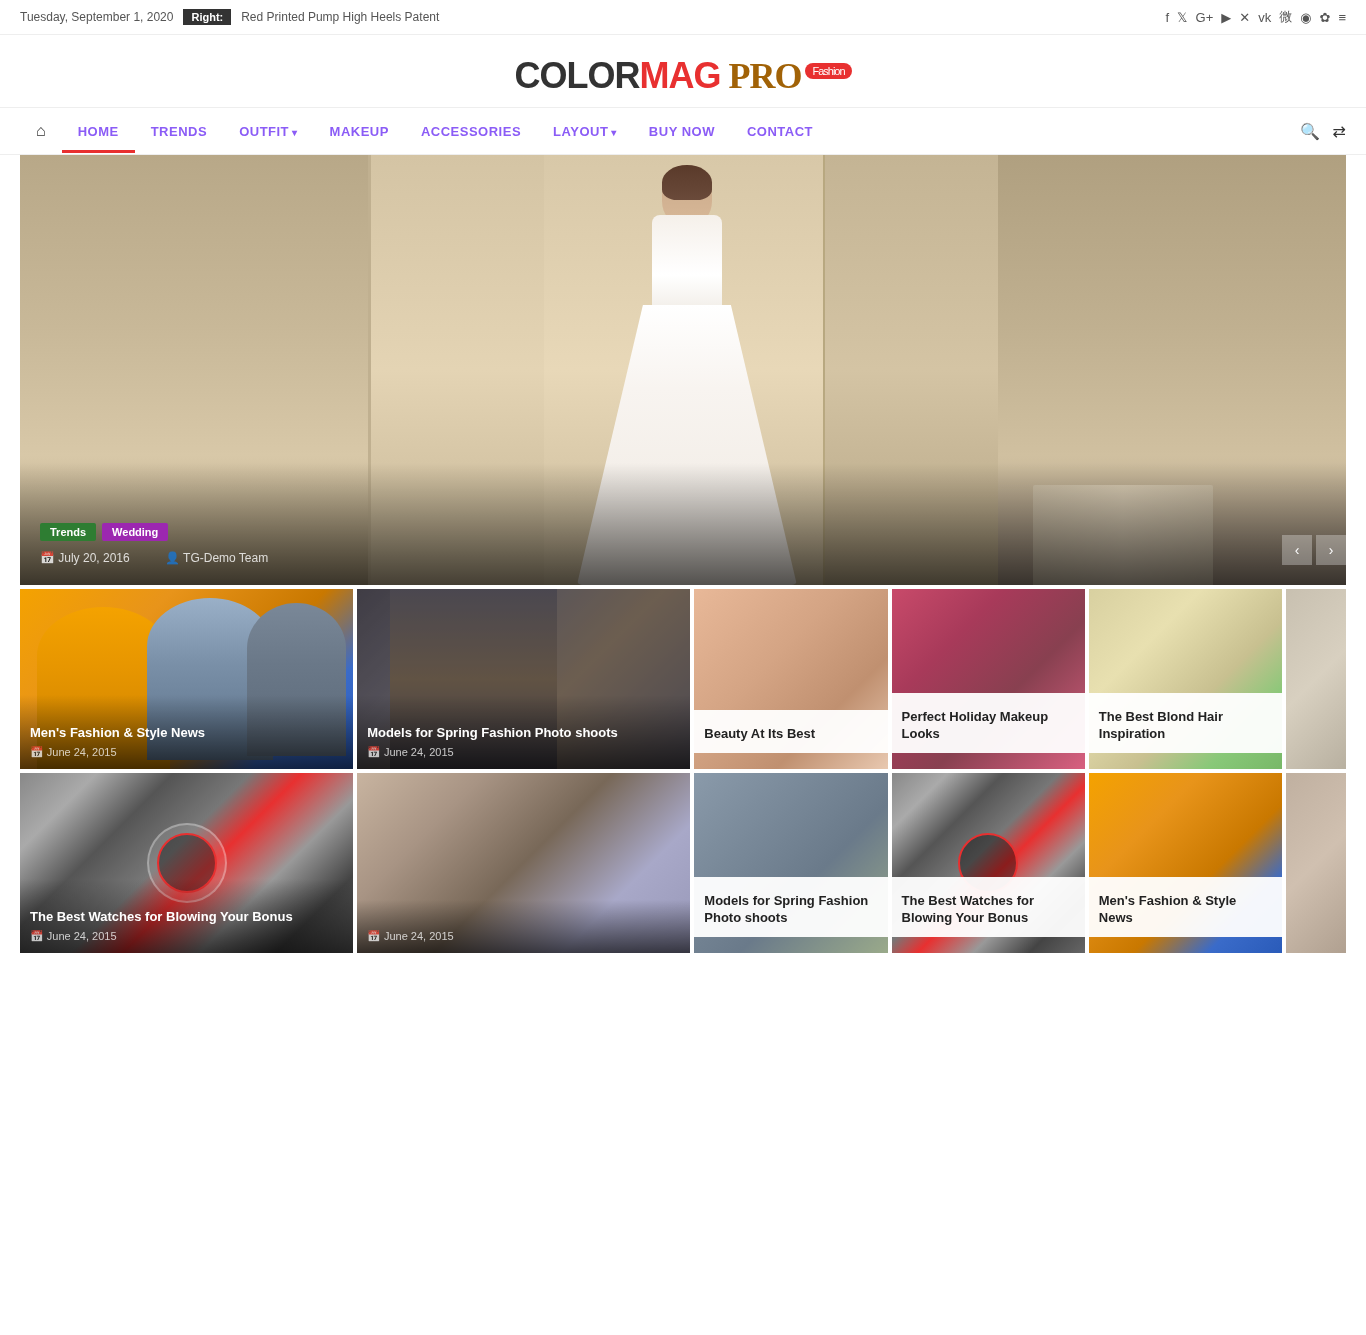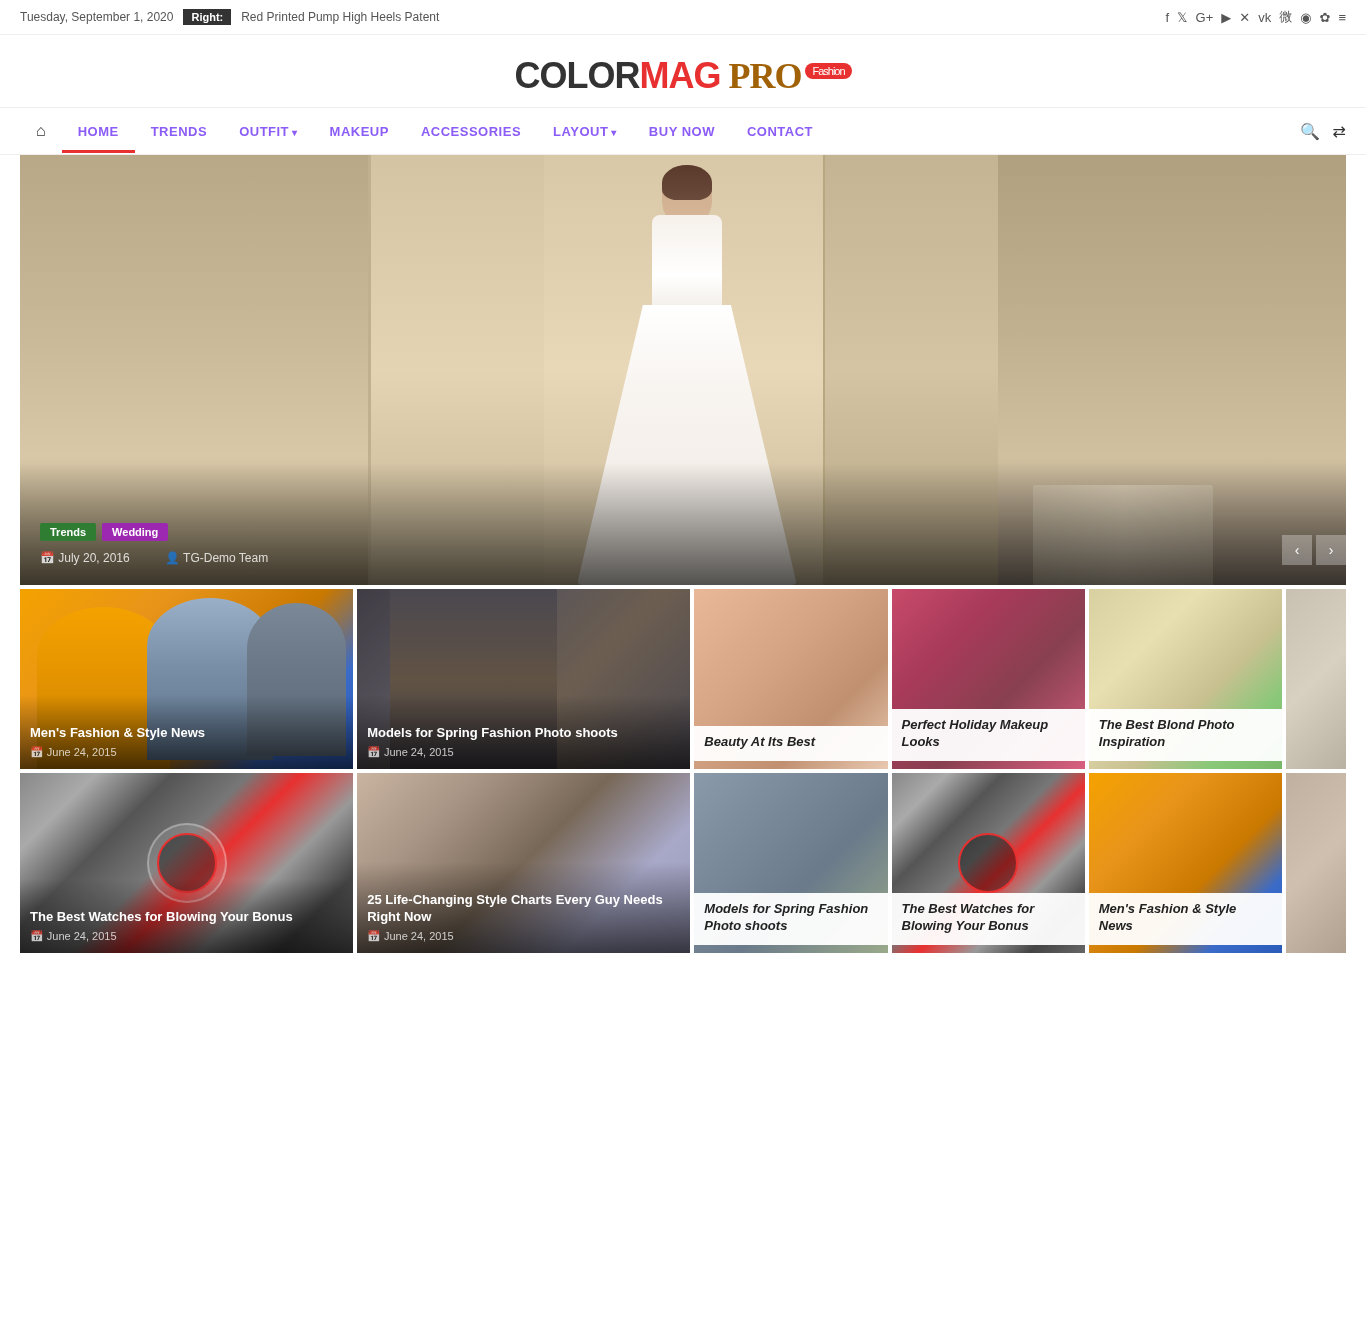--- a/index.html
+++ b/index.html
@@ -110,24 +110,23 @@
       background: linear-gradient(135deg, #4a4a5a 0%, #6a6a7a 30%, #8a7a6a 60%, #5a5a6a 100%);
       height: 180px; width: 100%;
     }
 
     .card-overlay {
       position: absolute; bottom: 0; left: 0; right: 0;
       background: linear-gradient(transparent, rgba(0,0,0,0.65));
       padding: 30px 10px 10px;
     }
     .card-overlay-light {
-      position: absolute; bottom: 8px; left: 0; right: 0;
-      padding: 8px 10px 6px;
+      position: absolute; bottom: 16px; left: 0; right: 0;
+      padding: 16px 10px 6px;
       background: rgba(255,255,255,0.95);
-      font-style: italic;
     }
     .card-title-overlay {
       font-size: 13px; font-weight: bold; color: #fff; margin-bottom: 4px;
       line-height: 1.3;
     }
     .card-title-light {
       font-size: 13px; font-weight: bold; color: #222; margin-bottom: 4px;
       line-height: 1.3;
     }
     .card-date { font-size: 11px; color: rgba(255,255,255,0.75); }
@@ -263,21 +262,21 @@
     <div class="grid-card">
       <div style="height:180px;background:linear-gradient(135deg,#c84a6a 0%,#a83a5a 30%,#884050 60%,#d86080 100%);"></div>
       <div class="card-overlay-light">
         <div class="card-title-light">Perfect Holiday Makeup Looks</div>
       </div>
     </div>
 
     <div class="grid-card">
       <div style="height:180px;background:linear-gradient(135deg,#d8d0a0 0%,#e8e0b0 30%,#c8c090 60%,#88c878 80%,#78b868 100%);"></div>
       <div class="card-overlay-light">
-        <div class="card-title-light">The Best Blond Photo Inspiration</div>
+        <div class="card-title-light">The Best Blond Hair Inspiration</div>
       </div>
     </div>
 
     <div class="grid-card">
       <div style="height:180px;background:linear-gradient(135deg,#c8c0b0 0%,#d8d0c0 50%,#b8b0a0 100%);"></div>
     </div>
   </div>
 
   <div style="display:grid;grid-template-columns:1fr 1fr 0.58fr 0.58fr 0.58fr 0.18fr;gap:4px;">
 
@@ -288,21 +287,20 @@
       </div>
       <div class="card-overlay">
         <div class="card-title-overlay">The Best Watches for Blowing Your Bonus</div>
         <div class="card-date">📅 <span>June 24, 2015</span></div>
       </div>
     </div>
 
     <div class="grid-card">
       <div style="height:180px;background:linear-gradient(135deg,#c8b4a0 0%,#a89484 25%,#786858 50%,#a8a8c8 75%,#9898b8 100%);"></div>
       <div class="card-overlay">
-        <div class="card-title-overlay">25 Life-Changing Style Charts Every Guy Needs Right Now</div>
         <div class="card-date">📅 <span>June 24, 2015</span></div>
       </div>
     </div>
 
     <div class="grid-card">
       <div style="height:180px;background:linear-gradient(135deg,#8a9aaa 0%,#7a8a9a 30%,#6a7a8a 60%,#9aaa8a 100%);"></div>
       <div class="card-overlay-light">
         <div class="card-title-light">Models for Spring Fashion Photo shoots</div>
       </div>
     </div>

